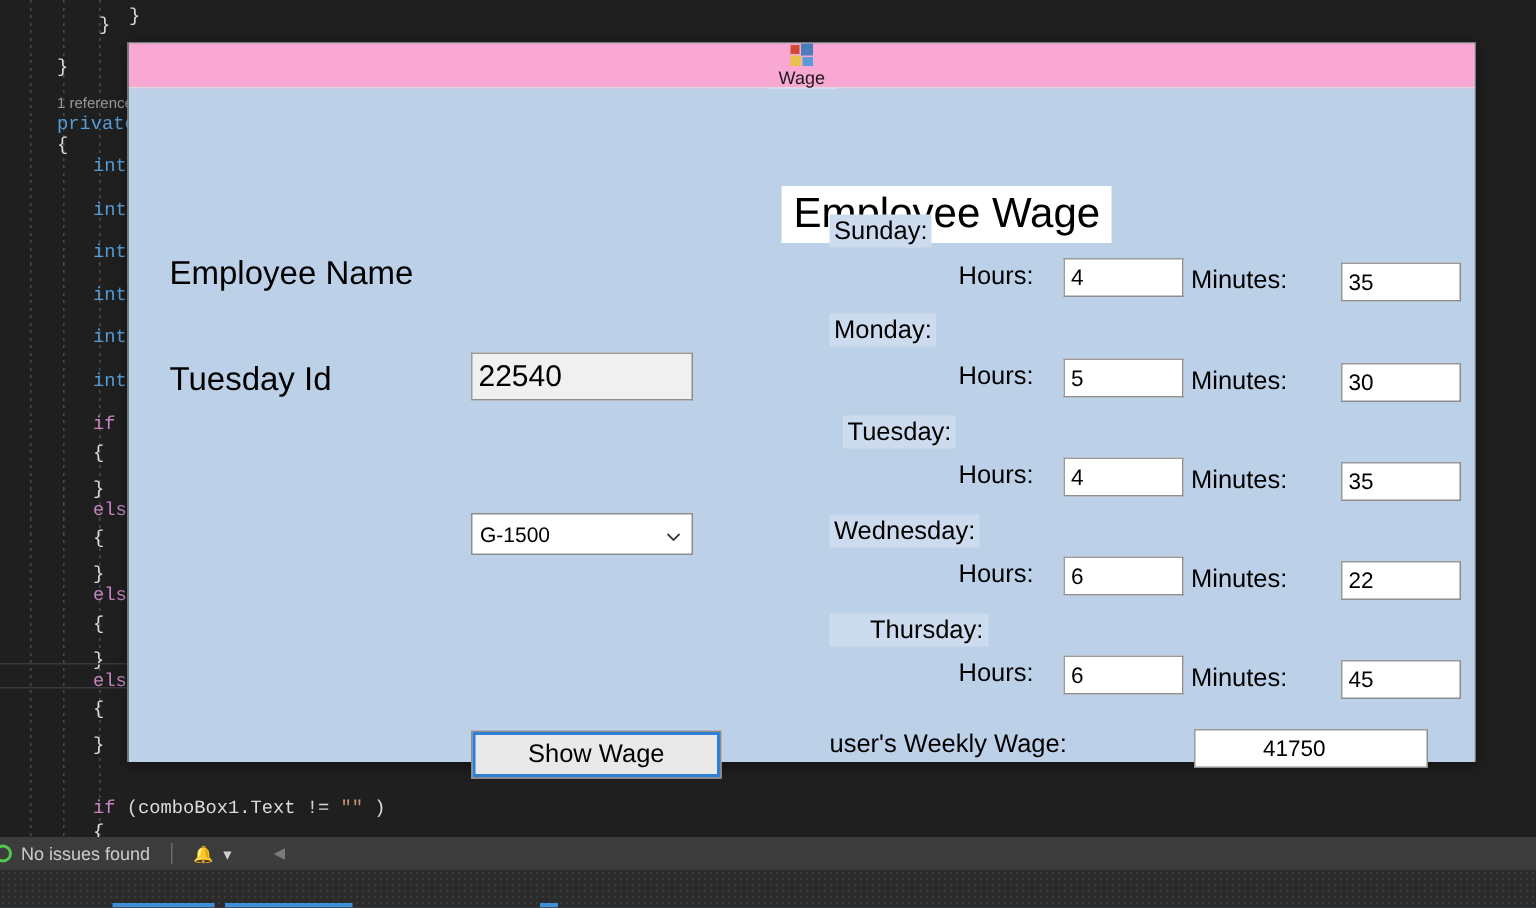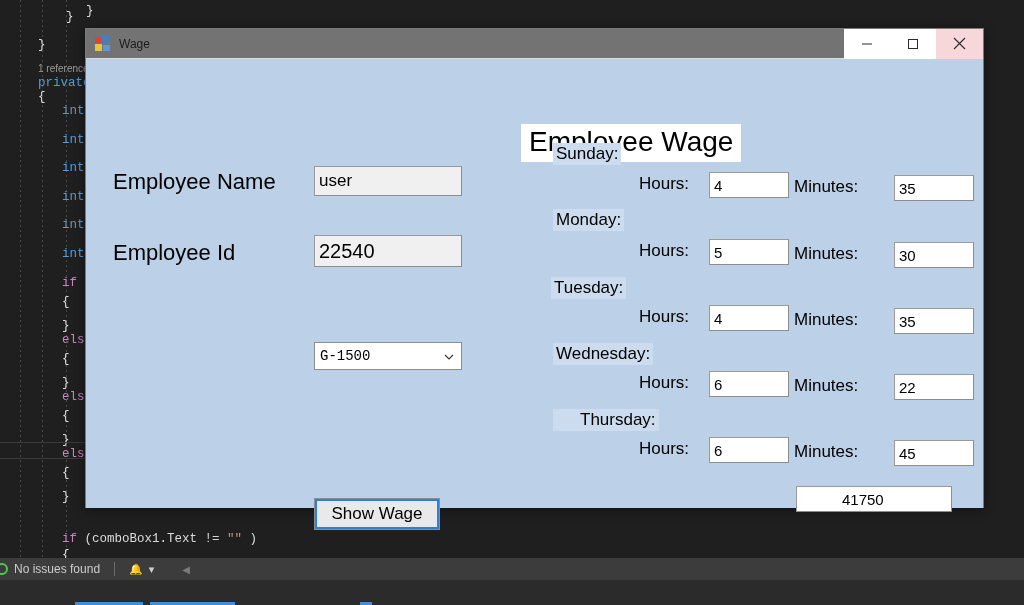--- a/index.html
+++ b/index.html
@@ -54,22 +54,23 @@
   .tb-item { position: absolute; bottom: 0px; height: 3px; background: #3f8fd8; }
 
   
   .winform {
     position: absolute; left: 85px; top: 28px; width: 899px; height: 480px;
     border: 1px solid #7a7a7a;
     background: #bcd0e8;
     box-shadow: 0 2px 10px rgba(0,0,0,.45);
   }
   .titlebar {
-    height: 30px; background: #737373; display: flex; align-items: center;
+    height: 30px; background: #f9a8d4; display: flex; align-items: center;
     border-bottom: 1px solid #dcdcdc;
+    flex-direction: column;
   }
   .tb-icon { width: 16px; height: 16px; margin-left: 9px; margin-right: 8px; position: relative; flex: 0 0 auto; }
   .tb-icon i { position: absolute; display: block; }
   .tb-icon .q1 { left: 0; top: 1px; width: 6px; height: 6px; background: #d14836; }
   .tb-icon .q2 { left: 7px; top: 0px; width: 8px; height: 8px; background: #4a7ebb; }
   .tb-icon .q3 { left: 0; top: 8px; width: 7px; height: 7px; background: #e8c349; }
   .tb-icon .q4 { left: 8px; top: 9px; width: 7px; height: 6px; background: #5a9ad6; }
   .tb-title { font-size: 12px; color: #1b1b1b; }
   .tb-spacer { flex: 1; }
   .winbtn { width: 46px; height: 30px; display: flex; align-items: center; justify-content: center;
@@ -102,21 +103,20 @@
     padding-left: 4px; font-size: 15px; overflow: hidden;
   }
   .tbox.gray { background: #f0f0f0; }
   .tbox.big { font-size: 20px; }
   .tbox.name { font-size: 17px; }
 
   .combo {
     position: absolute; background: #ffffff; border: 1px solid #8d8d8d;
     display: flex; align-items: center; font-size: 14px; color: #000;
     padding-left: 5px;
-    font-family: Liberation Mono, monospace;
   }
   .combo .chev { position: absolute; right: 7px; top: 50%; transform: translateY(-50%); }
 
   .showbtn {
     position: absolute;
     background: #e9e9e9; border: 1px solid #8d8d8d;
     outline: 2px solid #2f7fd4; outline-offset: -3px;
     color: #000; font-size: 17px;
     display: flex; align-items: center; justify-content: center;
     font-family: "Liberation Sans", sans-serif;
@@ -209,23 +209,22 @@
             <line x1="12" y1="1" x2="1" y2="12" stroke="#2b2b2b" stroke-width="1.1"></line>
           </svg>
       </div>
     </div>
 
     <div class="formbody">
 
       <div class="form-title">Employee Wage</div>
 
       <div class="lbl lbl-big" style="left:27px; top:110px;">Employee Name</div>
-      <div class="tbox gray name" style="left:228px; top:107px; width:148px; height:30px;">user</div>
-
-      <div class="lbl lbl-big" style="left:27px; top:181px;">Employee Id</div>
+
+      <div class="lbl lbl-big" style="left:27px; top:181px;">Tuesday Id</div>
       <div class="tbox gray big" style="left:228px; top:176px; width:148px; height:32px;">22540</div>
 
       <div class="combo" style="left:228px; top:283px; width:148px; height:28px;">
         <span>G-1500</span>
         <span class="chev">
           <svg width="10" height="6" viewBox="0 0 10 6">
               <polyline points="1,1 5,5 9,1" fill="none" stroke="#3b3b3b" stroke-width="1.2"></polyline>
             </svg>
         </span>
       </div>
@@ -234,36 +233,37 @@
           <div class="lbl lbl-day" style="left: 467px; top: 84px;">Sunday:</div>
           <div class="lbl lbl-mid" style="left: 553px; top: 115px;">Hours:</div>
           <div class="tbox" style="left: 623px; top: 113px; width: 80px; height: 26px;">4</div>
           <div class="lbl lbl-mid" style="left: 708px; top: 118px;">Minutes:</div>
           <div class="tbox" style="left: 808px; top: 116px; width: 80px; height: 26px;">35</div>
           <div class="lbl lbl-day" style="left: 467px; top: 150px;">Monday:</div>
           <div class="lbl lbl-mid" style="left: 553px; top: 182px;">Hours:</div>
           <div class="tbox" style="left: 623px; top: 180px; width: 80px; height: 26px;">5</div>
           <div class="lbl lbl-mid" style="left: 708px; top: 185px;">Minutes:</div>
           <div class="tbox" style="left: 808px; top: 183px; width: 80px; height: 26px;">30</div>
-          <div class="lbl lbl-day" style="left: 465px; top: 218px;">Tuesday:</div>
+          <div class="lbl lbl-day" style="left: 476px; top: 218px;">Tuesday:</div>
           <div class="lbl lbl-mid" style="left: 553px; top: 248px;">Hours:</div>
           <div class="tbox" style="left: 623px; top: 246px; width: 80px; height: 26px;">4</div>
           <div class="lbl lbl-mid" style="left: 708px; top: 251px;">Minutes:</div>
           <div class="tbox" style="left: 808px; top: 249px; width: 80px; height: 26px;">35</div>
           <div class="lbl lbl-day" style="left: 467px; top: 284px;">Wednesday:</div>
           <div class="lbl lbl-mid" style="left: 553px; top: 314px;">Hours:</div>
           <div class="tbox" style="left: 623px; top: 312px; width: 80px; height: 26px;">6</div>
           <div class="lbl lbl-mid" style="left: 708px; top: 317px;">Minutes:</div>
           <div class="tbox" style="left: 808px; top: 315px; width: 80px; height: 26px;">22</div>
           <div class="lbl lbl-day" style="left: 467px; top: 350px; padding-left: 27px;">Thursday:</div>
           <div class="lbl lbl-mid" style="left: 553px; top: 380px;">Hours:</div>
           <div class="tbox" style="left: 623px; top: 378px; width: 80px; height: 26px;">6</div>
           <div class="lbl lbl-mid" style="left: 708px; top: 383px;">Minutes:</div>
           <div class="tbox" style="left: 808px; top: 381px; width: 80px; height: 26px;">45</div>
         </div>
 
-      <div class="showbtn" style="left:228px; top:439px; width:126px; height:32px;">Show Wage</div>
-
+      <div class="showbtn" style="left:228px; top:428px; width:167px; height:32px;">Show Wage</div>
+
+      <div class="lbl lbl-mid" style="left:467px; top:427px;">user's Weekly Wage:</div>
       <div class="tbox" style="left:710px; top:427px; width:156px; height:26px;padding-left:45px;">41750</div>
 
     </div>
   </div>
 </div>
 
 </body></html>

